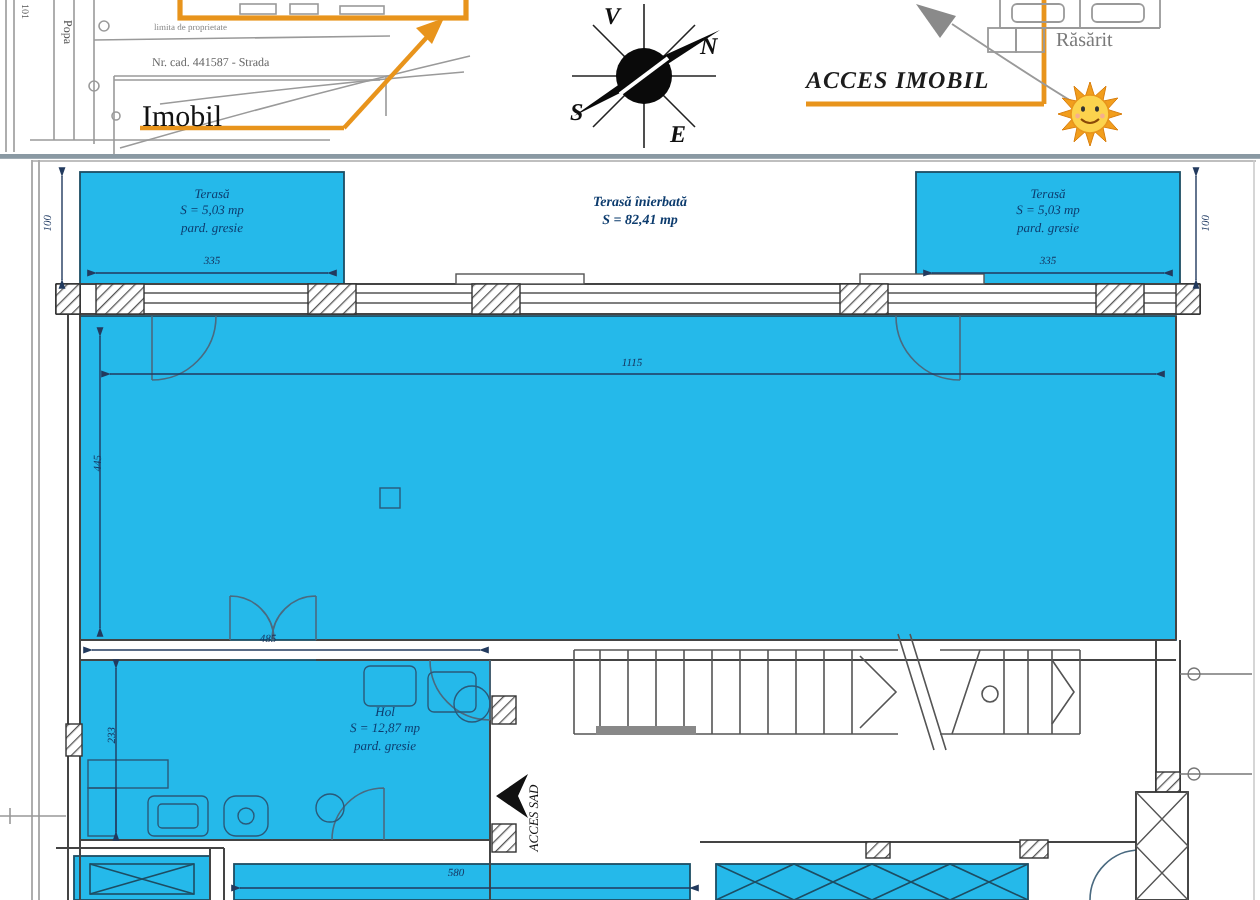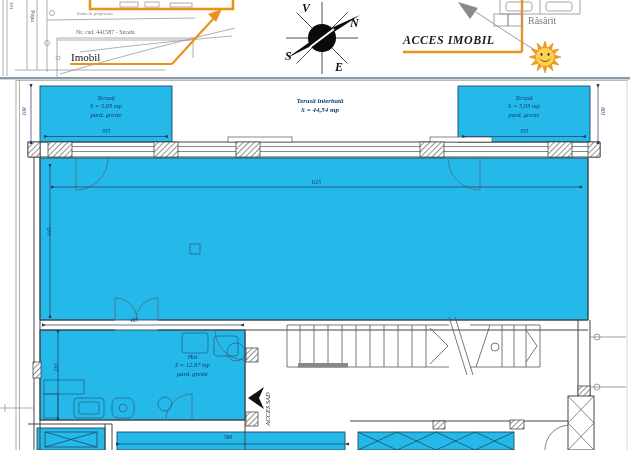--- a/index.html
+++ b/index.html
@@ -219,42 +219,42 @@
     <line x1="598" y1="88" x2="598" y2="140" marker-start="url(#arr)" marker-end="url(#arr)"></line>
     <line x1="466" y1="136.5" x2="582" y2="136.5" marker-start="url(#arr)" marker-end="url(#arr)"></line>
     <line x1="55" y1="187" x2="578" y2="187" marker-start="url(#arr)" marker-end="url(#arr)"></line>
     <line x1="50" y1="168" x2="50" y2="314" marker-start="url(#arr)" marker-end="url(#arr)"></line>
     <line x1="46" y1="325" x2="240" y2="325" marker-start="url(#arr)" marker-end="url(#arr)"></line>
     <line x1="58" y1="334" x2="58" y2="416" marker-start="url(#arr)" marker-end="url(#arr)"></line>
     <line x1="120" y1="444" x2="345" y2="444" marker-start="url(#arr)" marker-end="url(#arr)"></line>
   </g>
 </svg>
 
-<div class="t hdr" style="left:71px;top:50px;font-style:normal;font-size:11px;color:#111;">Imobil</div>
+<div class="t hdr" style="left:71px;top:50px;font-style:normal;font-size:15px;color:#111;">Imobil</div>
 <div class="t" style="left:76px;top:29px;font-style:normal;font-size:6px;color:#666;">Nr. cad. 441587 - Strada</div>
 <div class="t" style="left:77px;top:11px;font-style:normal;font-size:4.5px;color:#888;">limita de proprietate</div>
 <div class="t" style="left:36px;top:10px;font-style:normal;font-size:6px;color:#555;transform:rotate(90deg);transform-origin:0 0;">Popa</div>
 <div class="t" style="left:14px;top:2px;font-style:normal;font-size:5px;color:#555;transform:rotate(90deg);transform-origin:0 0;">101</div>
 
 <div class="t cl" style="left:302px;top:1px;">V</div>
 <div class="t cl" style="left:350px;top:16px;">N</div>
 <div class="t cl" style="left:285px;top:49px;">S</div>
 <div class="t cl" style="left:335px;top:60px;">E</div>
 
 <div class="t" style="left:403px;top:33px;font-size:12px;letter-spacing:0.5px;color:#1c1c1c;font-weight:bold;">ACCES IMOBIL</div>
 <div class="t" style="left:528px;top:14px;font-style:normal;font-size:10px;color:#7a7a7a;">Răsărit</div>
 
 <div class="t" style="left:40px;top:94px;width:132px;font-size:6.5px;">
   <span>Terasă</span>
   <span>S = 5,03 mp</span>
   <span>pard. gresie</span>
 </div>
 <div class="t" style="left:250px;top:97px;width:140px;font-size:7px;font-weight:bold;">
   <span>Terasă înierbată</span>
-  <span>S = 44,54 mp</span>
+  <span>S = 82,41 mp</span>
 </div>
 <div class="t" style="left:458px;top:94px;width:132px;font-size:6.5px;">
   <span>Terasă</span>
   <span>S = 5,03 mp</span>
   <span>pard. gresie</span>
 </div>
 <div class="t" style="left:145px;top:353px;width:95px;font-size:6.5px;">
   <span>Hol</span>
   <span>S = 12,87 mp</span>
   <span>pard. gresie</span>

